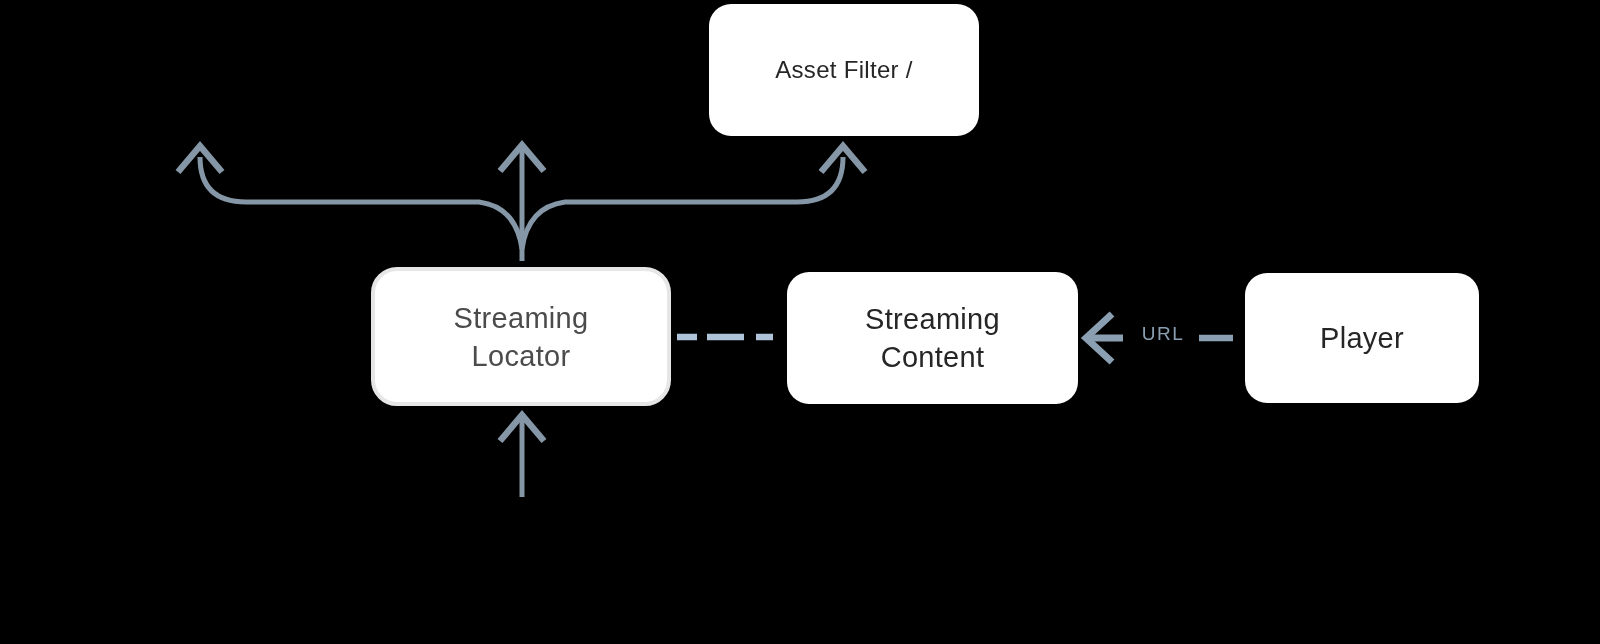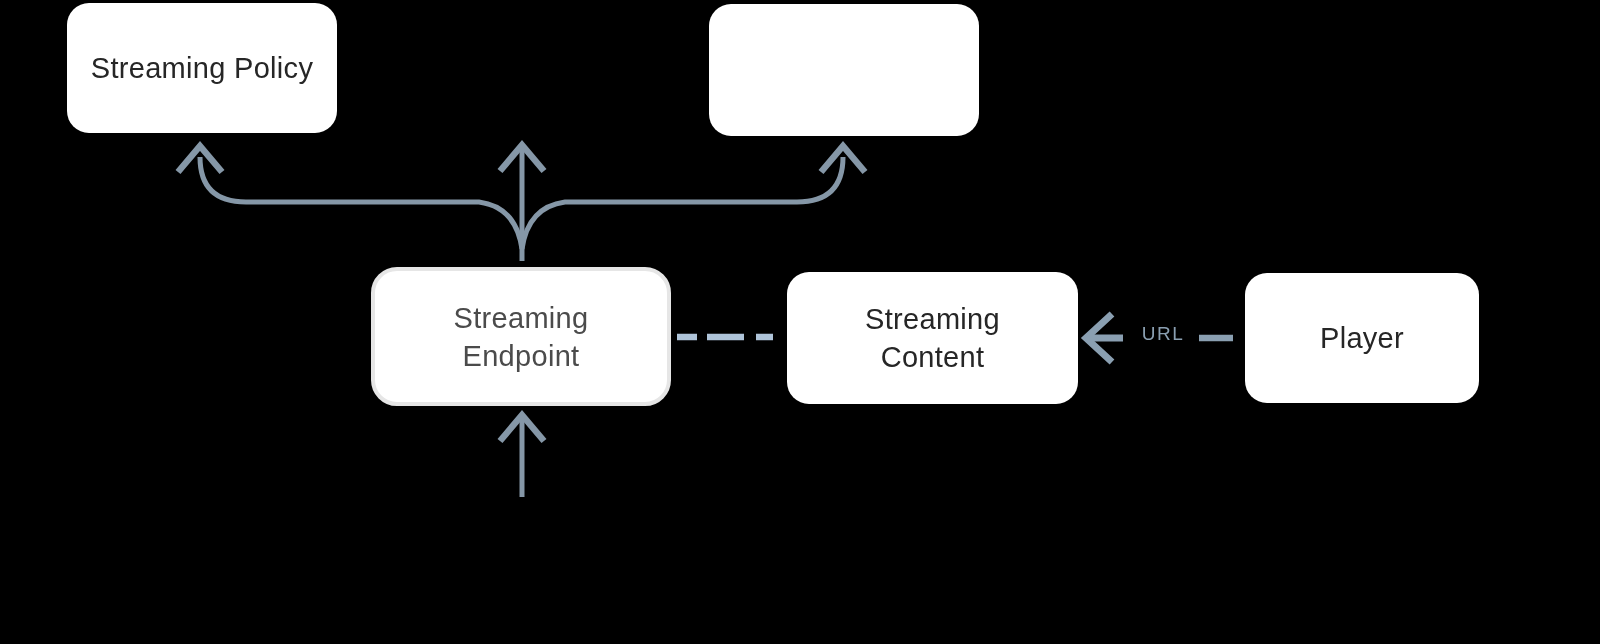--- a/index.html
+++ b/index.html
@@ -50,31 +50,29 @@
     <path class="a" stroke-width="5" d="M522 497 L522 419"></path>
     <path class="a" stroke-width="6.5" stroke-linejoin="miter" d="M500 441 L522 415 L544 441"></path>
 
     <path class="dashc" stroke-width="6.5" stroke-dasharray="20 10 37 12 17" d="M677 337 L774 337"></path>
 
     <path class="u" stroke-width="7" stroke-linejoin="miter" d="M1112 314 L1086 338 L1112 362"></path>
     <path class="u" stroke-width="7" d="M1087 338 L1123 338"></path>
     <path class="u" stroke-width="6.5" d="M1199 338 L1233 338"></path>
   </svg>
 
-  <div class="node" style="left:67px;top:3px;width:270px;height:130px">
-    <span>Streaming Policy</span>
-  </div>
 
 
   <div class="node node--asset-filter" style="left:709px;top:4px;width:270px;height:132px">
+    <span>Asset Filter /</span>
   </div>
 
   <div class="node node--locator" style="left:371px;top:267px;width:300px;height:139px">
     <span>Streaming</span>
-    <span>Endpoint</span>
+    <span>Locator</span>
   </div>
 
   <div class="node" style="left:787px;top:272px;width:291px;height:132px">
     <span>Streaming</span>
     <span>Content</span>
   </div>
 
   <div class="node" style="left:1245px;top:273px;width:234px;height:130px">
     <span>Player</span>
   </div>

